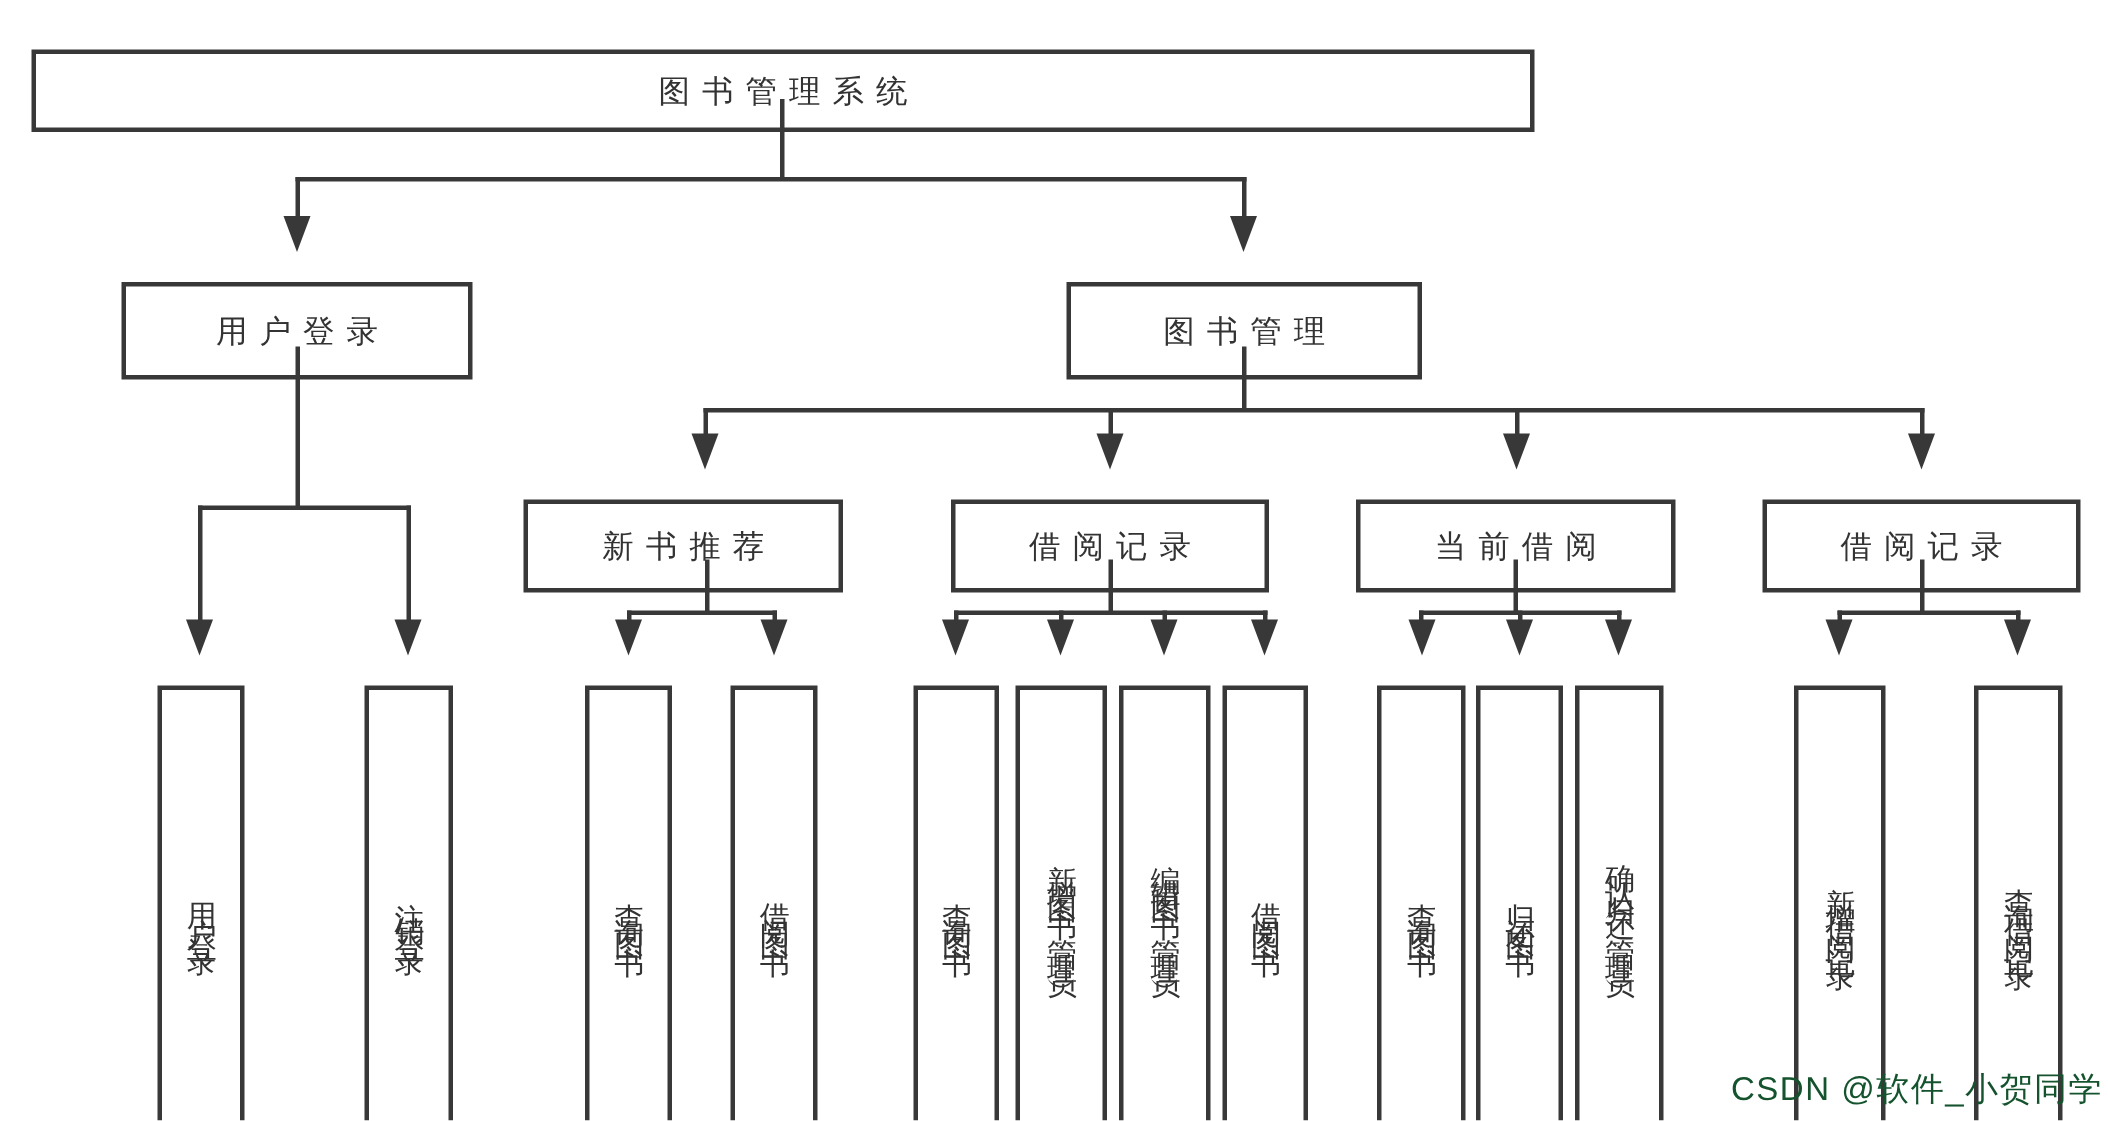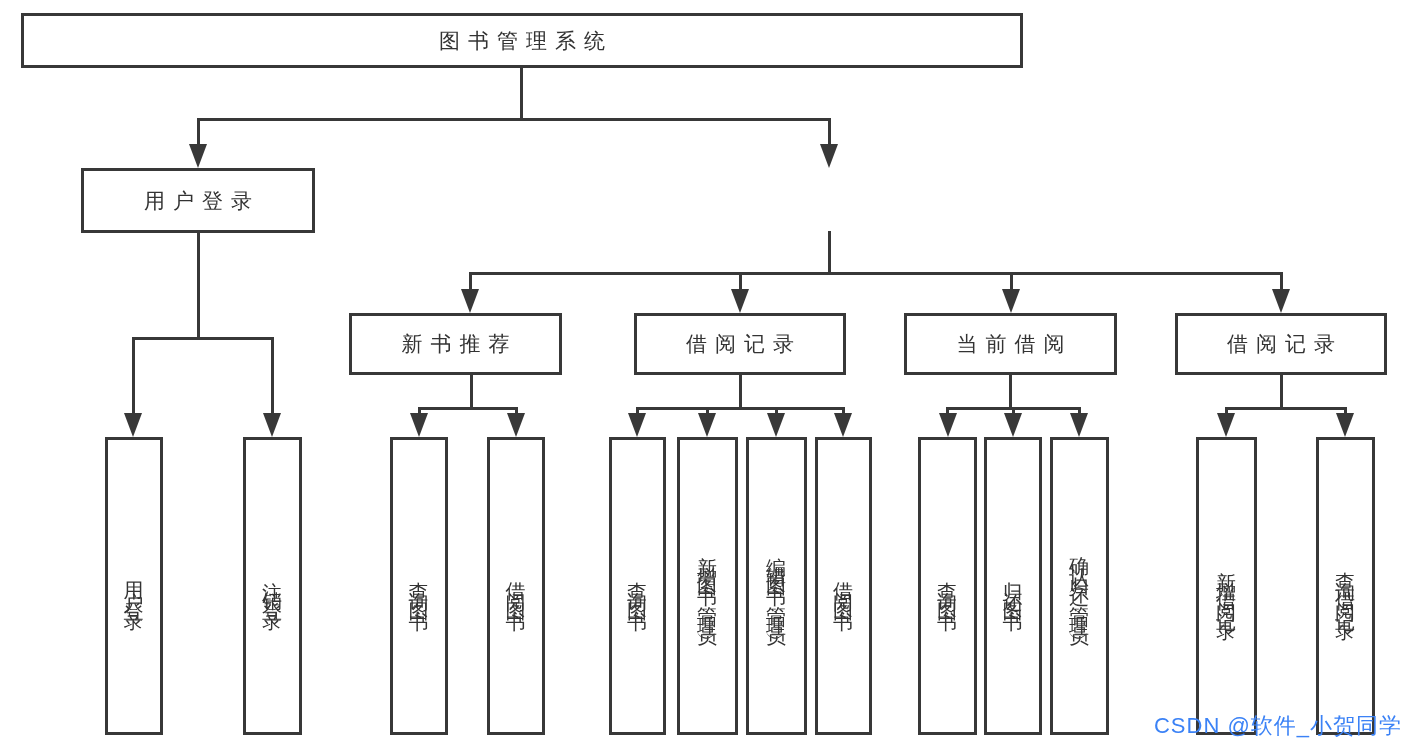--- a/index.html
+++ b/index.html
@@ -5,46 +5,48 @@
   html, body { margin:0; padding:0; background:#ffffff; }
   .canvas {
     position:relative; width:1405px; height:747px; background:#ffffff;
     font-family:"Liberation Sans","DejaVu Sans",sans-serif; overflow:hidden;
   }
   .box {
     position:absolute; box-sizing:border-box;
     border:3px solid #383838; background:#ffffff;
     display:flex; align-items:center; justify-content:center;
     color:#333333;
+    margin-top:20px;
   }
   .h-box { font-size:21px; letter-spacing:8px; padding-left:8px; white-space:nowrap; }
   .v-box {
     writing-mode:vertical-rl; text-orientation:mixed;
     font-size:20px; letter-spacing:10px; line-height:1;
   }
   .vl { position:absolute; width:3px; background:#383838; }
   .hl { position:absolute; height:3px; background:#383838; }
   .ar {
     position:absolute; width:0; height:0;
     border-left:9px solid transparent; border-right:9px solid transparent;
     border-top:24px solid #383838;
   }
   .watermark {
     position:absolute; top:711px; right:3px; z-index:5;
-    font-size:22px; letter-spacing:1px; color:#3b82f6; white-space:nowrap;
+    font-size:22px; letter-spacing:1px; color:#14532d; white-space:nowrap;
   }
 </style>
 </head>
 <body>
 
 <div class="canvas">
 
   <div class="box h-box" style="left:21px; top:13px; width:1002px; height:55px;">图书管理系统</div>
 
   <div class="box h-box" style="left:81px; top:168px; width:234px; height:65px;">用户登录</div>
+  <div class="box h-box" style="left:711px; top:168px; width:237px; height:65px;">图书管理</div>
 
   <div class="box h-box" style="left:349px; top:313px; width:213px; height:62px;">新书推荐</div>
   <div class="box h-box" style="left:634px; top:313px; width:212px; height:62px;">借阅记录</div>
   <div class="box h-box" style="left:1175px; top:313px; width:212px; height:62px;">借阅记录</div>
   <div class="box h-box" style="left:904px; top:313px; width:213px; height:62px;">当前借阅</div>
 
   <div class="box v-box" style="left:105px; top:437px; width:58px; height:298px;">用户登录</div>
   <div class="box v-box" style="left:243px; top:437px; width:59px; height:298px;">注销登录</div>
   <div class="box v-box" style="left:390px; top:437px; width:58px; height:298px;">查询图书</div>
   <div class="box v-box" style="left:487px; top:437px; width:58px; height:298px;">借阅图书</div>

